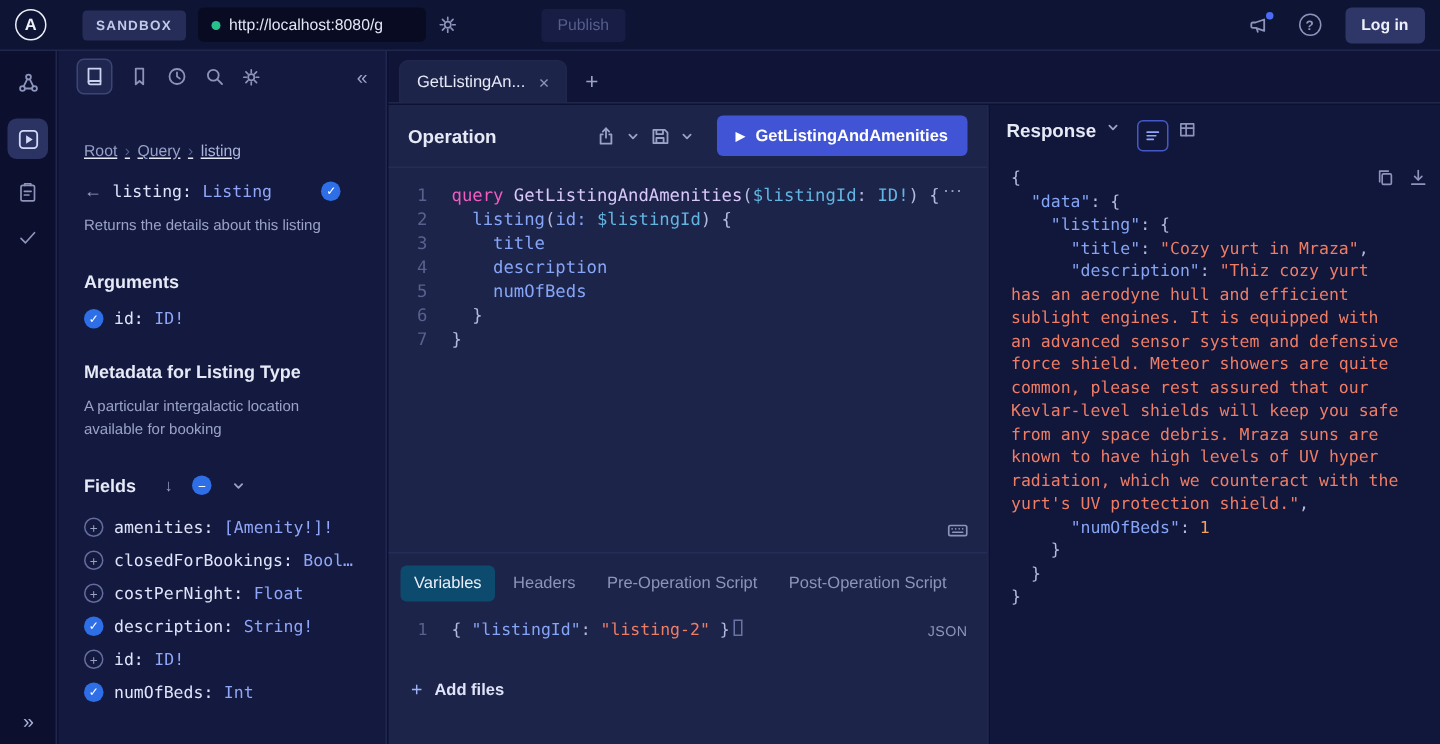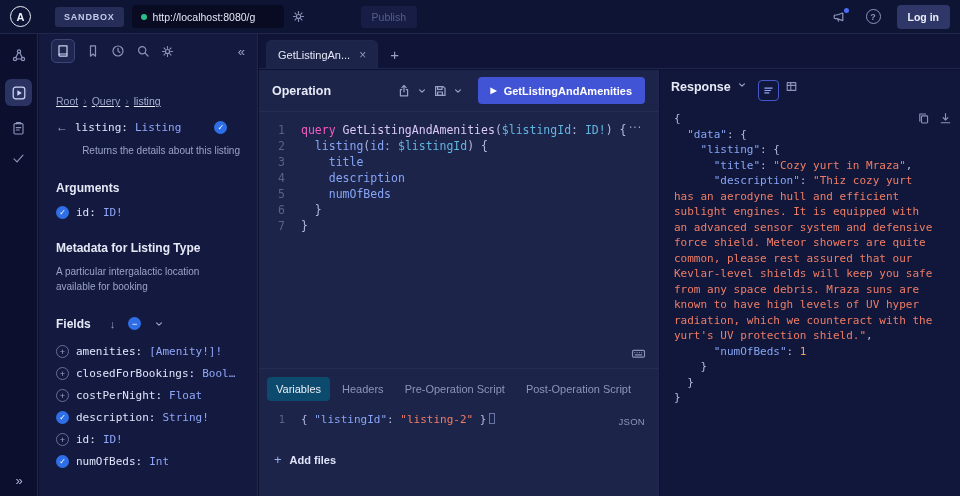--- a/index.html
+++ b/index.html
@@ -39,21 +39,21 @@
   .crumb-link{color:#98a1c8;cursor:pointer;}
   .crumb-sep{color:#555e8d;}
   .crumb-cur{color:#aab3d9;}
   .sel-row{margin-top:13px;display:flex;align-items:center;gap:7px;}
   .back{color:#9aa3c7;font-size:12px;cursor:pointer;}
   .f-name{font-family:"DejaVu Sans Mono",monospace;font-size:11px;color:#dfe4fb;white-space:nowrap;}
   .f-type{font-family:"DejaVu Sans Mono",monospace;font-size:11px;color:#8fa6f9;white-space:nowrap;}
   .badge-check{width:13px;height:13px;border-radius:50%;background:#2e6fe8;color:#fff;font-size:8px;display:flex;align-items:center;justify-content:center;flex:0 0 13px;}
   .sel-badge{margin-left:26px;}
   .docs-desc{margin-top:9px;font-size:10px;color:#9aa3c7;line-height:1.55;}
-  .one-line{white-space:nowrap;text-align:right;}
+  .one-line{white-space:nowrap;}
   .sect{margin-top:22px;font-size:12px;font-weight:700;color:#e6e9f6;}
   .arg-row{margin-top:11px;display:flex;align-items:center;gap:7px;}
   .fields-head{margin-top:22px;display:flex;align-items:center;}
   .fields-title{font-size:12px;font-weight:700;color:#e6e9f6;}
   .fh-icons{display:flex;align-items:center;gap:13px;margin-left:19px;color:#9aa3c7;}
   .badge-minus{width:13px;height:13px;border-radius:50%;background:#2e6fe8;color:#fff;font-size:9px;display:flex;align-items:center;justify-content:center;cursor:pointer;}
   .fields-list{margin-top:10px;}
   .doc-field{display:flex;align-items:center;gap:7px;height:22px;cursor:pointer;}
   .circ-plus{width:13px;height:13px;border-radius:50%;border:1px solid #646e9e;color:#9aa3c7;font-size:9px;display:flex;align-items:center;justify-content:center;flex:0 0 13px;}
 

